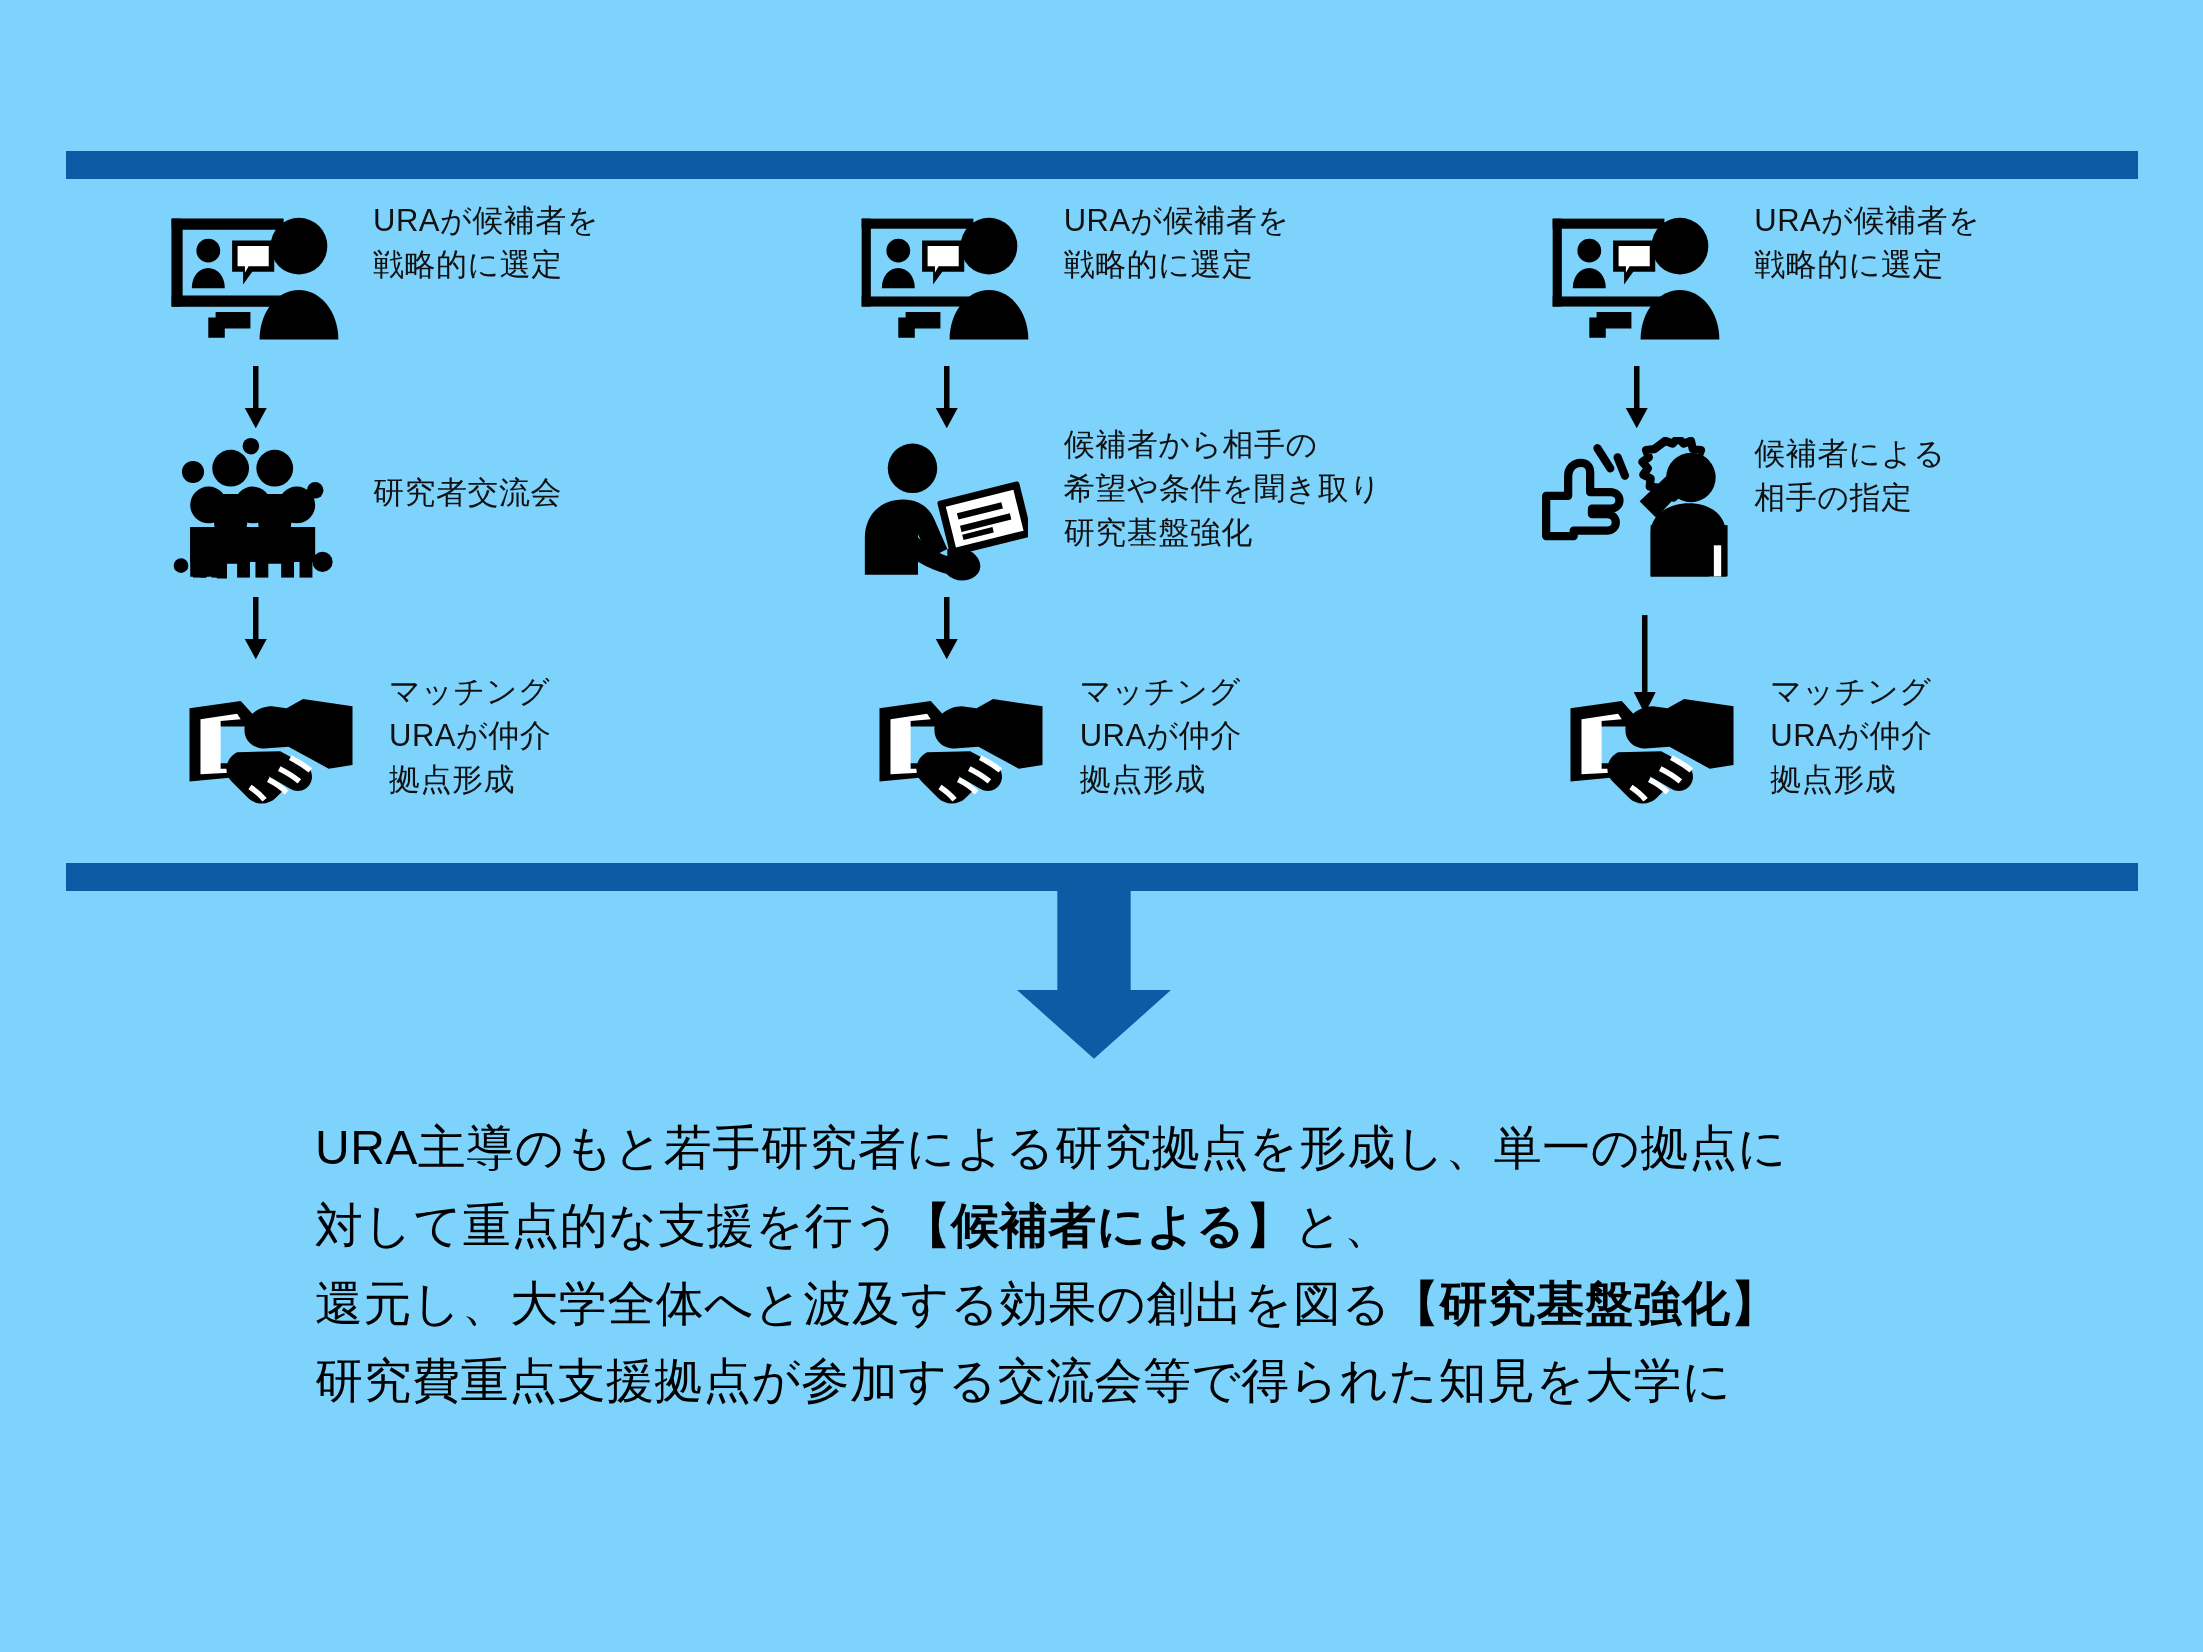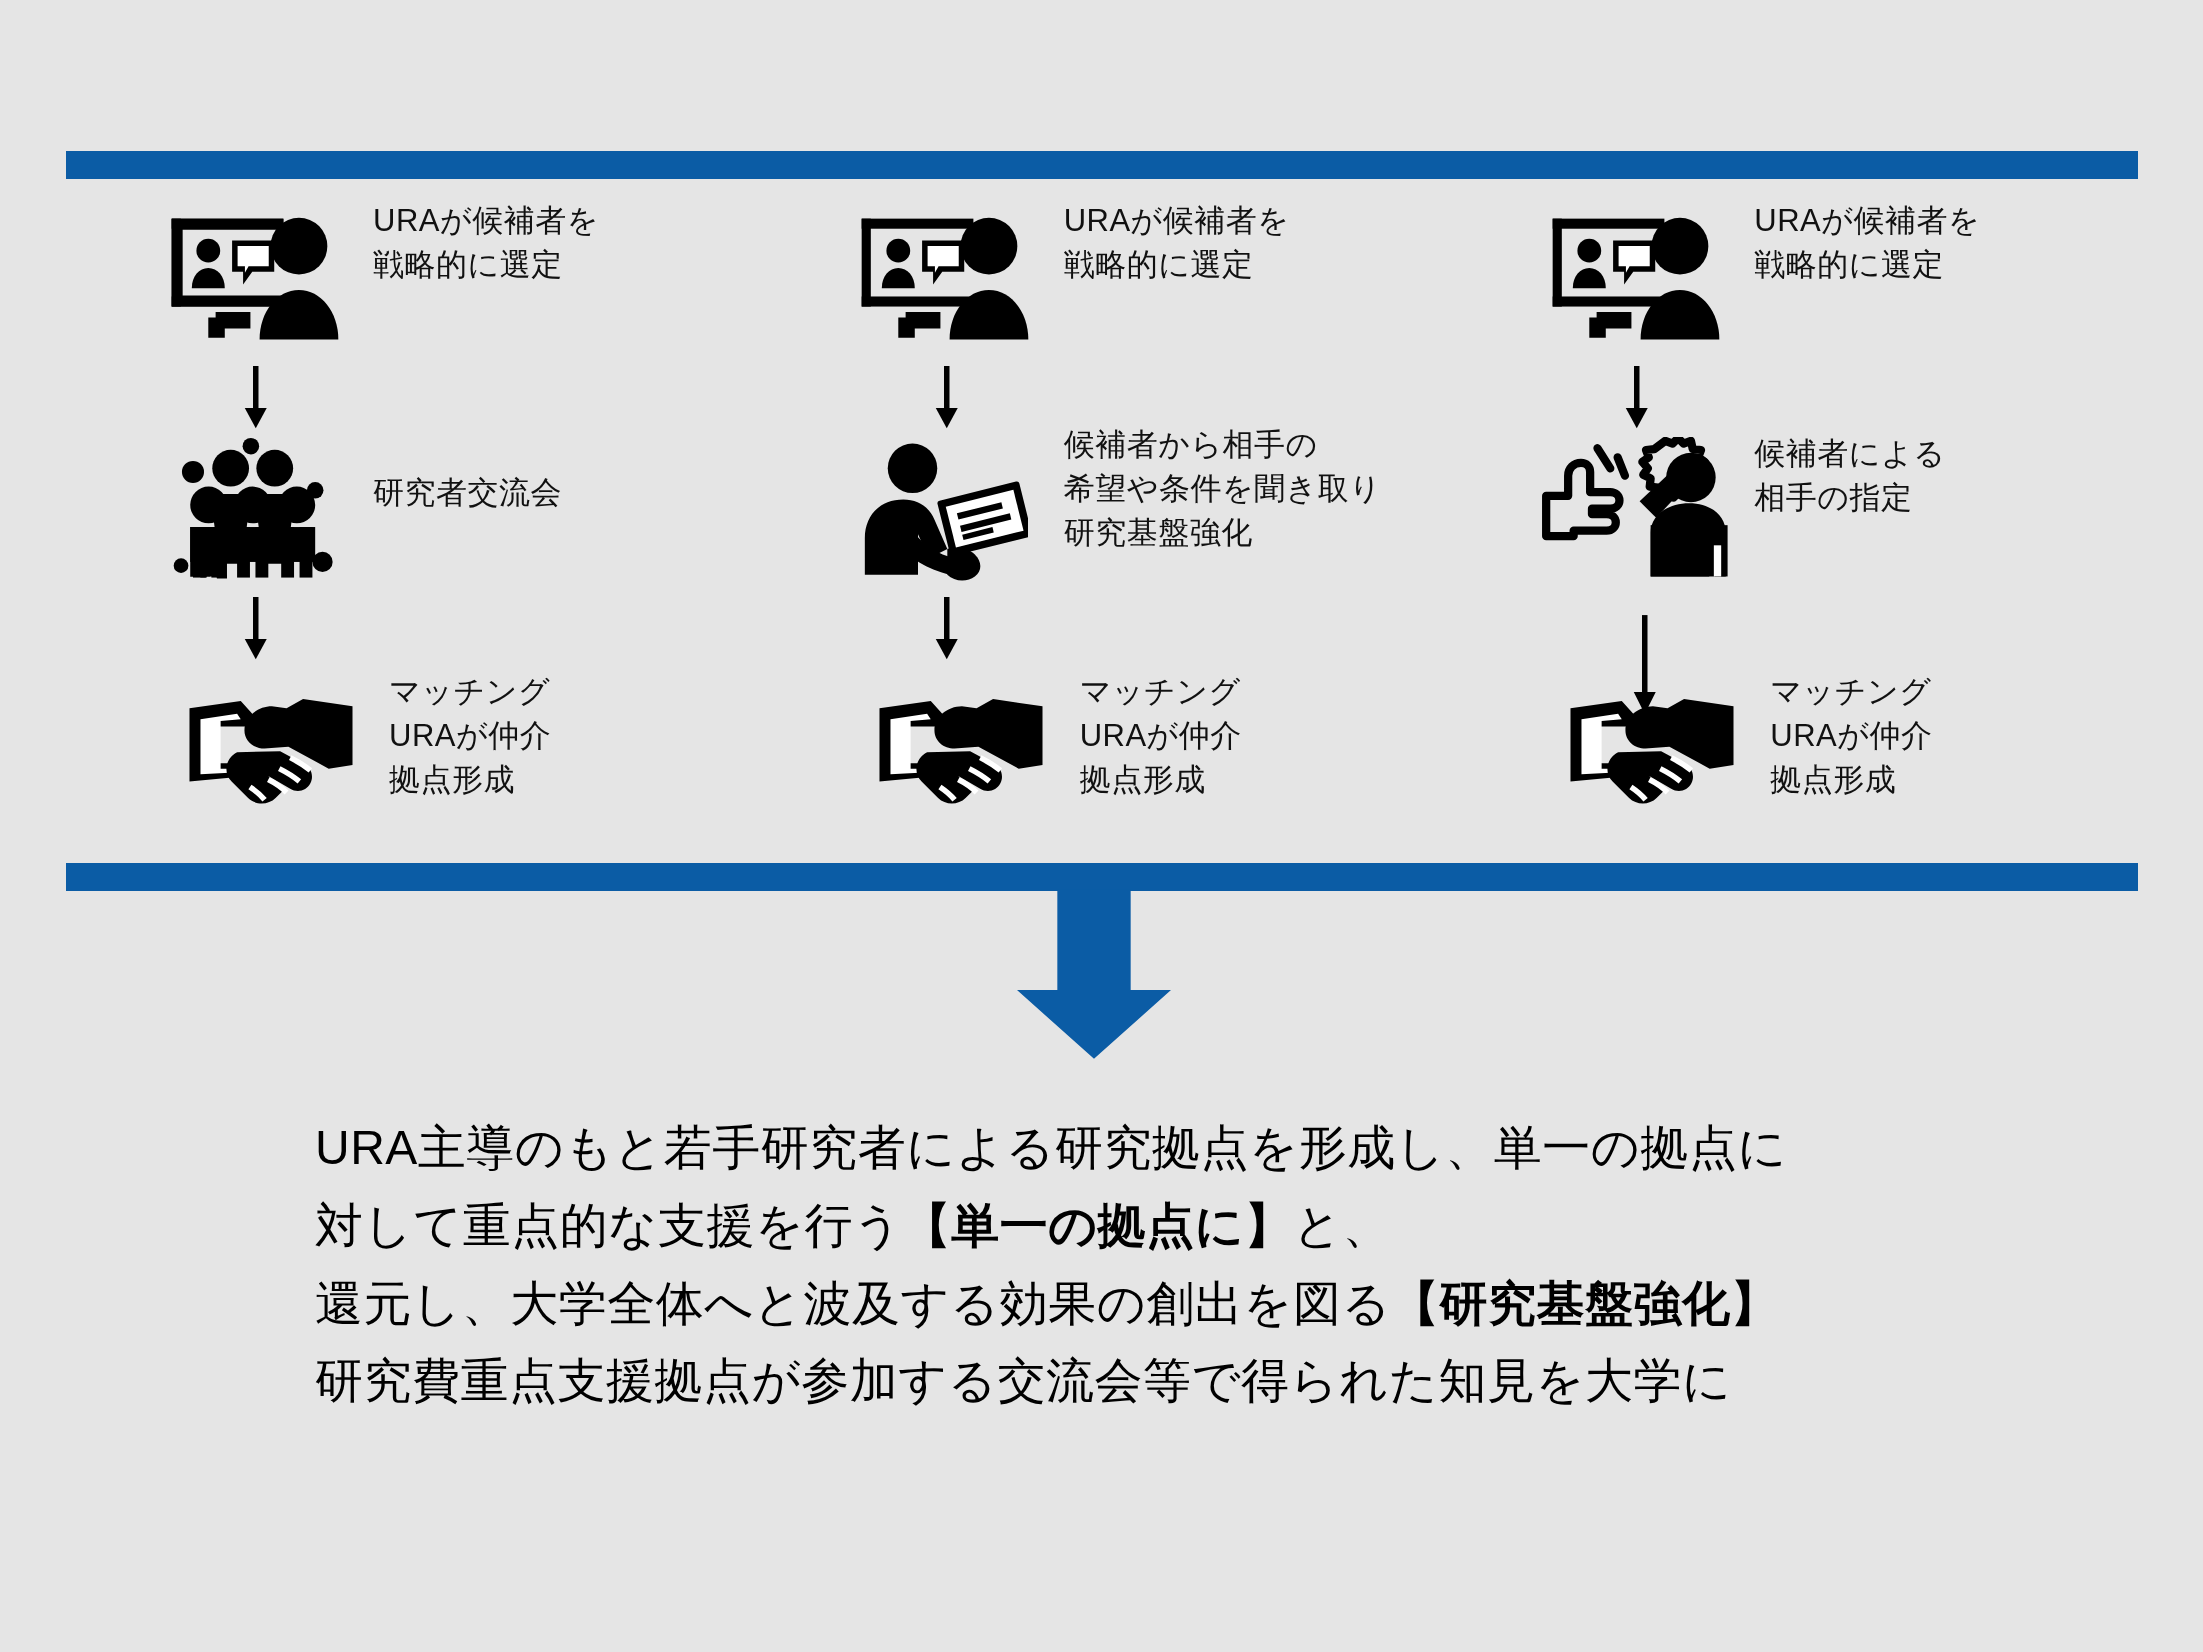--- a/index.html
+++ b/index.html
@@ -12,21 +12,21 @@
     height: 1653px;
     font-family: "Liberation Sans", "DejaVu Sans", sans-serif;
     color: #000000;
     overflow: hidden;
   }
 
   #page {
     position: relative;
     width: 2204px;
     height: 1653px;
-    background: #e5e5e5;
+    background: #7dd3fc;
   }
 
   
   .rule {
     position: absolute;
     left: 66px;
     width: 2072px;
     height: 27.5px;
     background: var(--accent, #0B5CA5);
   }
@@ -429,19 +429,19 @@
   <div class="rule" id="rule-bot"></div>
 
   <div id="big-arrow">
     <svg viewBox="0 0 168 185" xmlns="http://www.w3.org/2000/svg">
       <path d="M44 0 H124 V110 H168 L84 185 L0 110 H44 Z" fill="#0B5CA5"></path>
     </svg>
   </div>
 
   <div id="summary">
     <span class="ln">URA主導のもと若手研究者による研究拠点を形成し、単一の拠点に</span>
-    <span class="ln"><span>対して重点的な支援を行う</span><b>【単一の拠点に】</b><span>と、</span></span>
+    <span class="ln"><span>対して重点的な支援を行う</span><b>【候補者による】</b><span>と、</span></span>
     <span class="ln"><span>還元し、大学全体へと波及する効果の創出を図る</span><b>【研究基盤強化】</b></span>
     <span class="ln">研究費重点支援拠点が参加する交流会等で得られた知見を大学に</span>
   </div>
 
 </div>
 
 
 </body></html>

